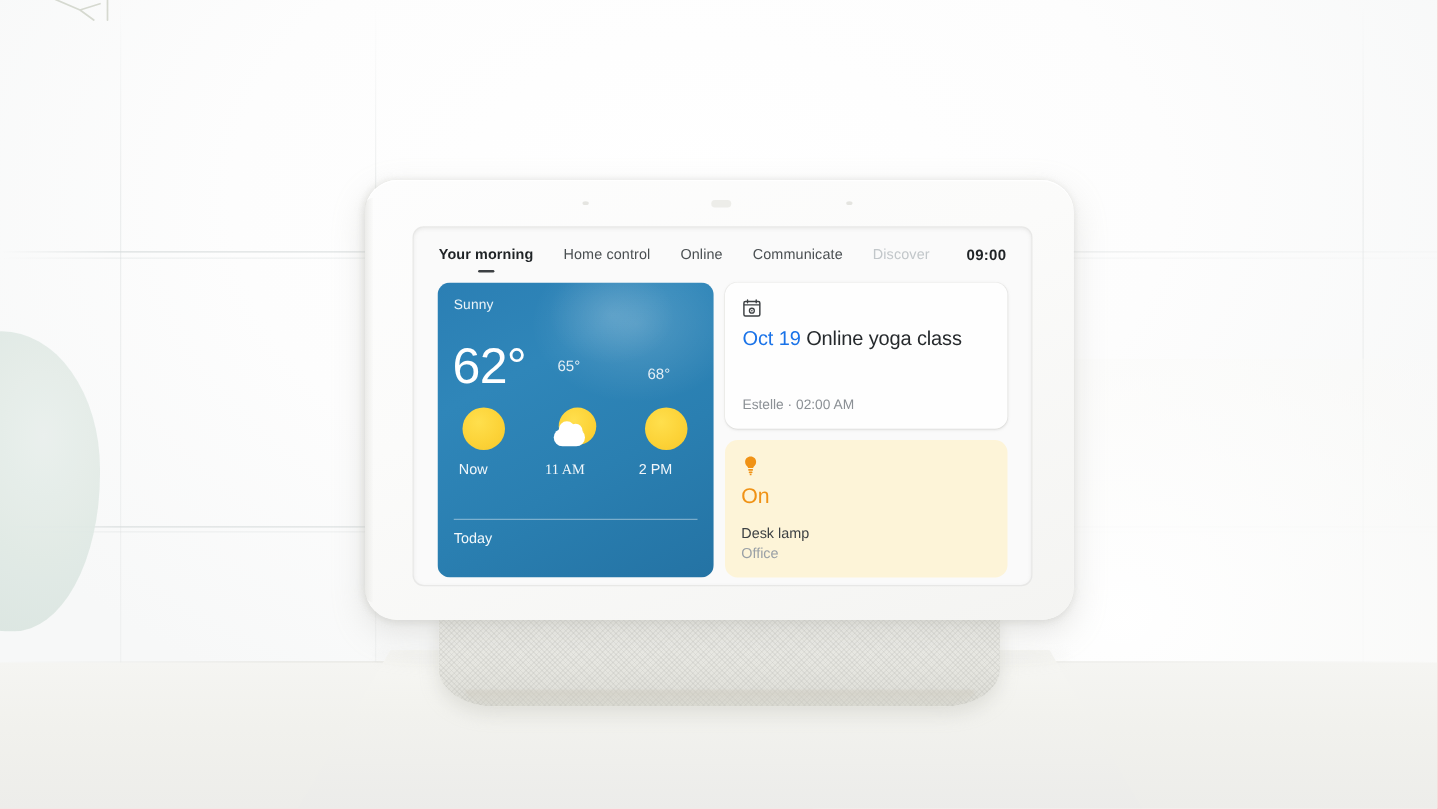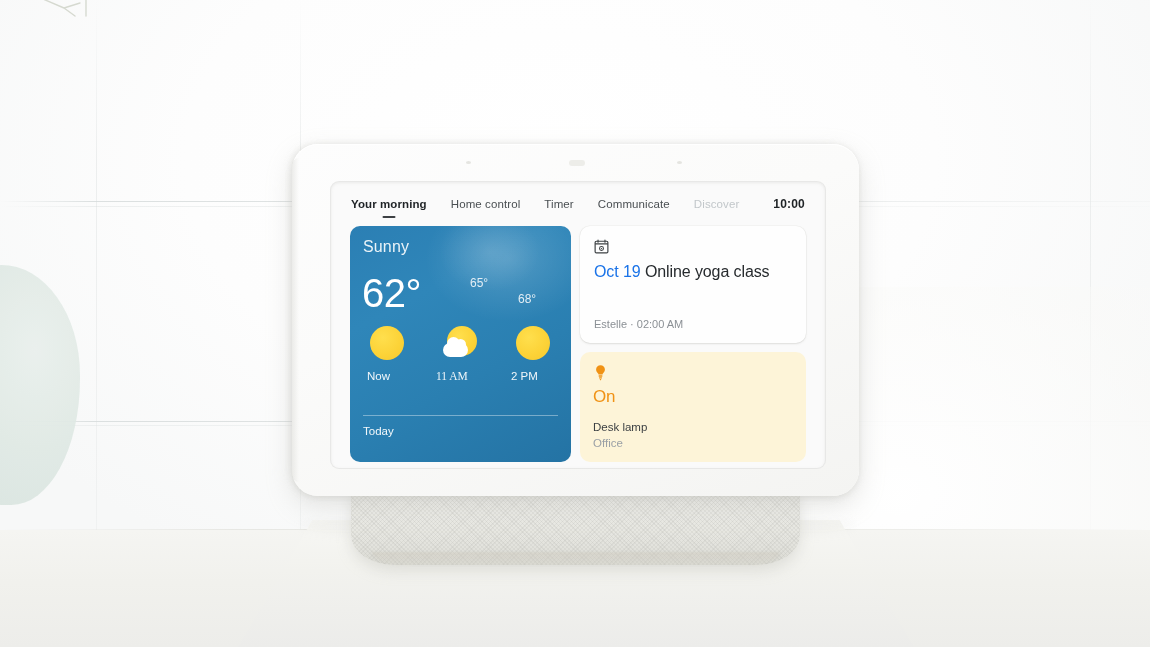--- a/index.html
+++ b/index.html
@@ -206,30 +206,30 @@
       radial-gradient(ellipse 120px 90px at 72% 14%, rgba(255,255,255,.16) 0%, rgba(255,255,255,0) 70%),
       radial-gradient(ellipse 70px 55px at 63% 11%, rgba(255,255,255,.13) 0%, rgba(255,255,255,0) 72%),
       linear-gradient(152deg, #2b7fb4 0%, #2f86b9 30%, #2a7fb1 62%, #2473a4 100%);
     position: relative;
     overflow: hidden;
     padding: 0;
     color: #fff;
   }
   .w-cond {
     position: absolute; left: 13px; top: 12px;
-    font-size: 16px; color: #eaf3f8; letter-spacing: .15px;
+    font-size: 11px; color: #eaf3f8; letter-spacing: .15px;
   }
   .w-temp-main {
     position: absolute; left: 12px; top: 47px;
     font-size: 40px; line-height: 1;
     color: #ffffff; letter-spacing: -.5px;
   }
   .w-temp-2 {
-    position: absolute; left: 96px; top: 50px;
-    font-size: 12px; color: #e3eef5; margin-left: 24px;
+    position: absolute; left: 96px; top: 60px;
+    font-size: 12px; color: #e3eef5;
   }
   .w-temp-3 {
     position: absolute; left: 168px; top: 66px;
     font-size: 12px; color: #e3eef5;
   }
   .w-icon { position: absolute; top: 100px; }
   .w-icon.i1 { left: 20px; }
   .w-icon.i2 { left: 93px; }
   .w-icon.i3 { left: 166px; }
   .sun {
@@ -378,25 +378,25 @@
 
     <div id="screen">
 
       <div class="topbar" style="padding:0 20px;">
         <div style="display:flex; align-items:center; gap:24px;">
           <div class="tab active">
             <span>Your morning</span>
             <span class="tab-underline"></span>
           </div>
           <div class="tab">Home control</div>
-          <div class="tab">Timer</div>
+          <div class="tab">Online</div>
           <div class="tab">Communicate</div>
           <div class="tab dim">Discover</div>
         </div>
-        <div class="clock">10:00</div>
+        <div class="clock">09:00</div>
       </div>
 
       <div class="cards">
 
         <div class="col-left">
           <div class="weather">
             <div class="w-cond">Sunny</div>
             <div class="w-temp-main">62°</div>
             <div class="w-temp-2">65°</div>
             <div class="w-temp-3">68°</div>

